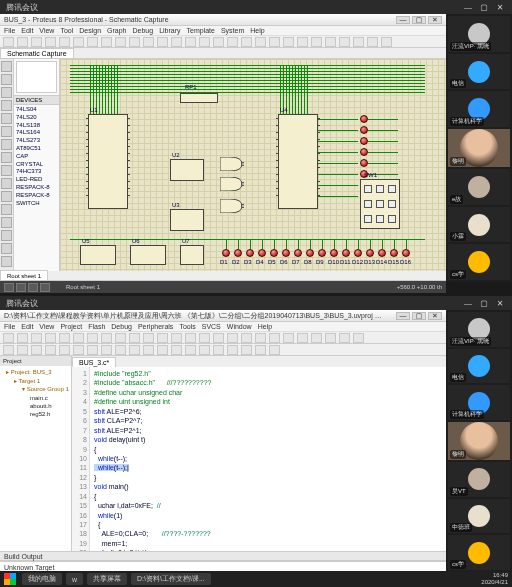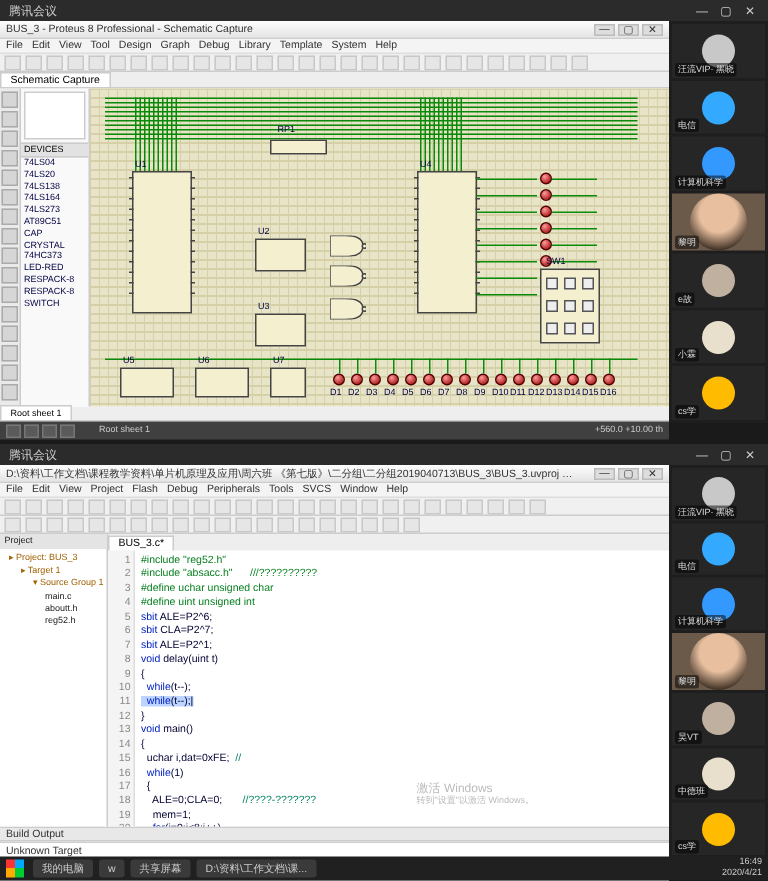--- a/index.html
+++ b/index.html
@@ -580,24 +580,20 @@
             <div>19</div>
             <div>20</div>
           </div>
         <div class="uv-src" id="uv-src"><div><span class="pp">#include "reg52.h"</span></div><div><span class="pp">#include "absacc.h"      ///??????????</span></div><div></div><div><span class="pp">#define uchar unsigned char</span></div><div><span class="pp">#define uint unsigned int</span></div><div></div><div><span class="kw">sbit</span> ALE=P2^6;</div><div><span class="kw">sbit</span> CLA=P2^7;</div><div><span class="kw">sbit</span> ALE=P2^1;</div><div></div><div><span class="kw">void</span> delay(uint t)</div><div>{</div><div>  <span class="kw">while</span>(t--);</div><div><span class="hl">  <span class="kw">while</span>(t--);|</span></div><div>}</div><div><span class="kw">void</span> main()</div><div>{</div><div>  uchar i,dat=0xFE;  <span class="cm">//</span></div><div></div><div>  <span class="kw">while</span>(1)</div><div>  {</div><div>    ALE=0;CLA=0;       <span class="cm">//????-???????</span></div><div>    mem=1;</div><div></div><div>    <span class="kw">for</span>(i=0;i&lt;8;i++)</div></div>
       </div>
     </div>
   </div>
   <div class="uv-outhdr">Build Output</div>
   <div class="uv-output">Unknown Target</div>
 
-  <div class="watermark">
-    <div>激活 Windows</div>
-    <div style="font-size:6px">转到"设置"以激活 Windows。</div>
-  </div>
 </div>
 
 <div class="taskbar">
   <div class="start"></div>
   <div id="tb-items" style="display:flex;gap:4px">
       <div class="tbtn">我的电脑</div>
       <div class="tbtn">w</div>
       <div class="tbtn">共享屏幕</div>
       <div class="tbtn">D:\资料\工作文档\课...</div>
     </div>

